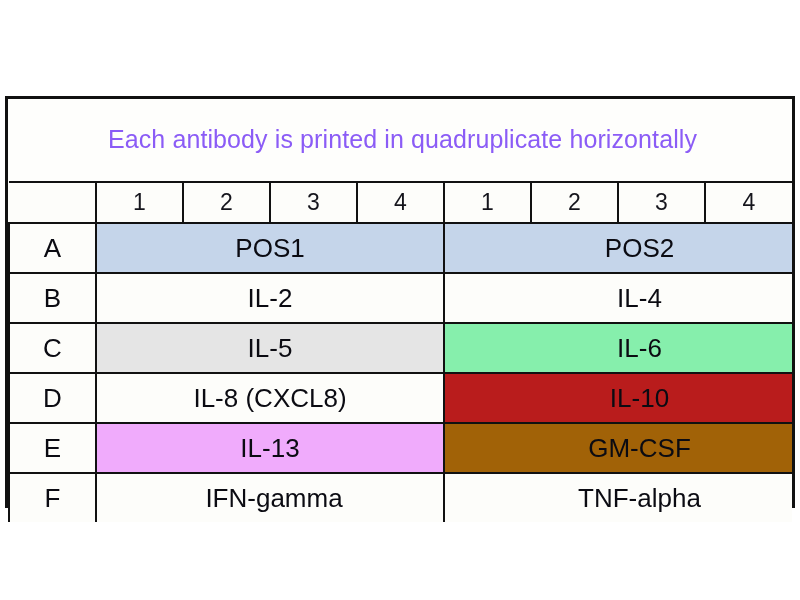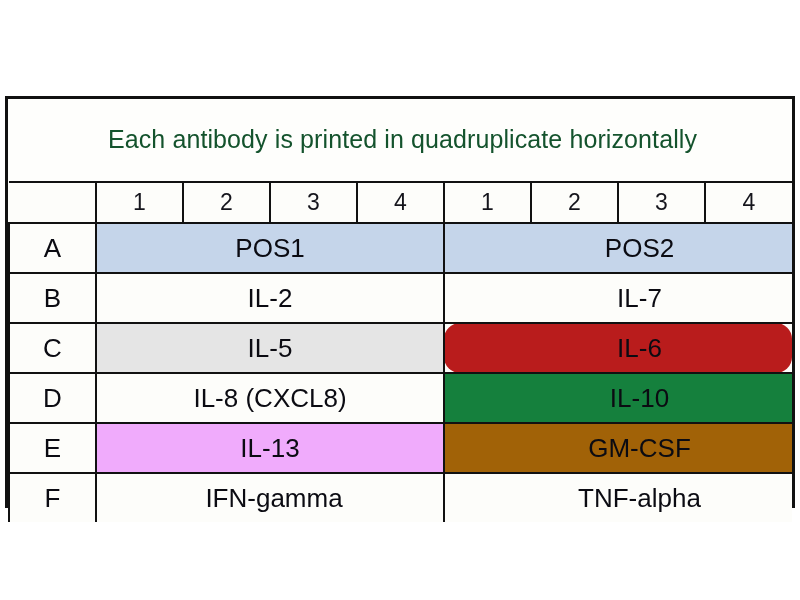--- a/index.html
+++ b/index.html
@@ -107,21 +107,21 @@
 </style>
 </head>
 <body>
 
 <div id="array-map">
   <table class="map-table">
     <tbody>
 
       <tr class="title-row">
         <td colspan="9">
-          <div class="title-text" style="color: #14532d;">Each antibody is printed in quadruplicate horizontally</div>
+          <div class="title-text" style="color: #8b5cf6;">Each antibody is printed in quadruplicate horizontally</div>
         </td>
       </tr>
 
       <tr class="header-row">
         <td class="corner-cell"></td>
         <td class="col-num">1</td>
         <td class="col-num">2</td>
         <td class="col-num">3</td>
         <td class="col-num">4</td>
         <td class="col-num">1</td>
@@ -132,33 +132,33 @@
 
       <tr class="data-row shaded">
         <td class="row-label">A</td>
         <td class="analyte-cell left-block" colspan="4" style="background: rgb(197, 213, 234);">POS1</td>
         <td class="analyte-cell right-block" colspan="4" style="background: rgb(197, 213, 234);">POS2</td>
       </tr>
 
       <tr class="data-row plain">
         <td class="row-label">B</td>
         <td class="analyte-cell left-block" colspan="4" style="background: rgb(253, 253, 250);">IL-2</td>
-        <td class="analyte-cell right-block" colspan="4" style="background: rgb(253, 253, 250);">IL-7</td>
+        <td class="analyte-cell right-block" colspan="4" style="background: rgb(253, 253, 250);">IL-4</td>
       </tr>
 
       <tr class="data-row shaded">
         <td class="row-label">C</td>
         <td class="analyte-cell left-block" colspan="4" style="background: #e5e5e5;">IL-5</td>
-        <td class="analyte-cell right-block" colspan="4" style="background: #b91c1c; border-radius: 16px;">IL-6</td>
+        <td class="analyte-cell right-block" colspan="4" style="background: #86efac;">IL-6</td>
       </tr>
 
       <tr class="data-row plain">
         <td class="row-label">D</td>
         <td class="analyte-cell left-block" colspan="4" style="background: rgb(253, 253, 250); border-radius: 9px;">IL-8 (CXCL8)</td>
-        <td class="analyte-cell right-block" colspan="4" style="background: #15803d;">IL-10</td>
+        <td class="analyte-cell right-block" colspan="4" style="background: #b91c1c;">IL-10</td>
       </tr>
 
       <tr class="data-row shaded">
         <td class="row-label">E</td>
         <td class="analyte-cell left-block" colspan="4" style="background: #f0abfc;">IL-13</td>
         <td class="analyte-cell right-block" colspan="4" style="background: #a16207;">GM-CSF</td>
       </tr>
 
       <tr class="data-row plain">
         <td class="row-label">F</td>

